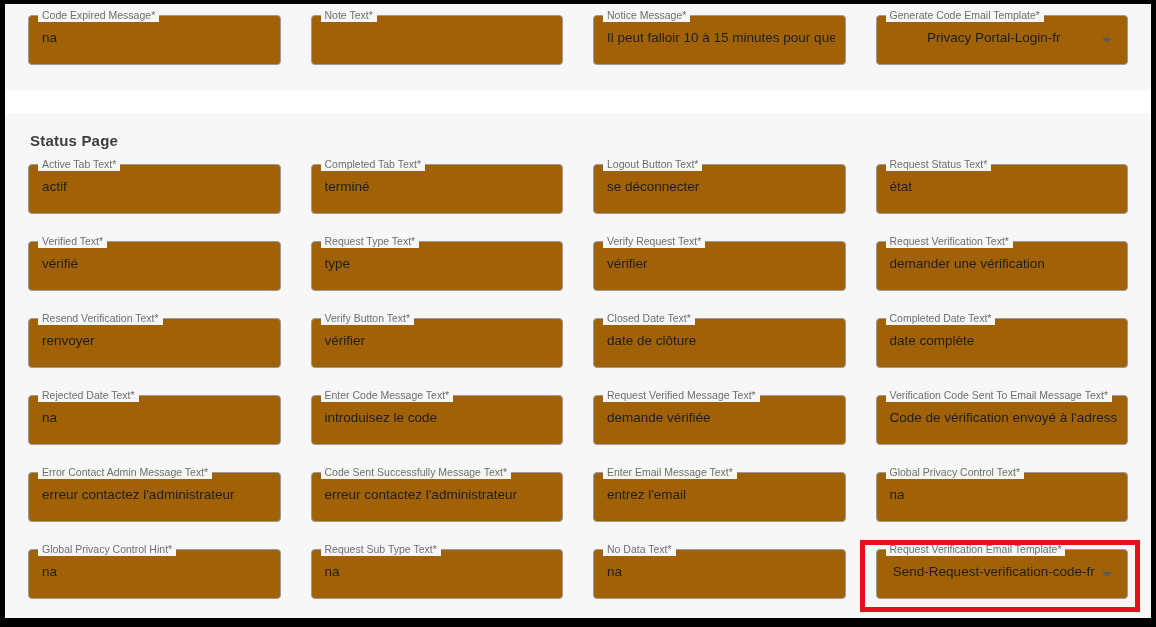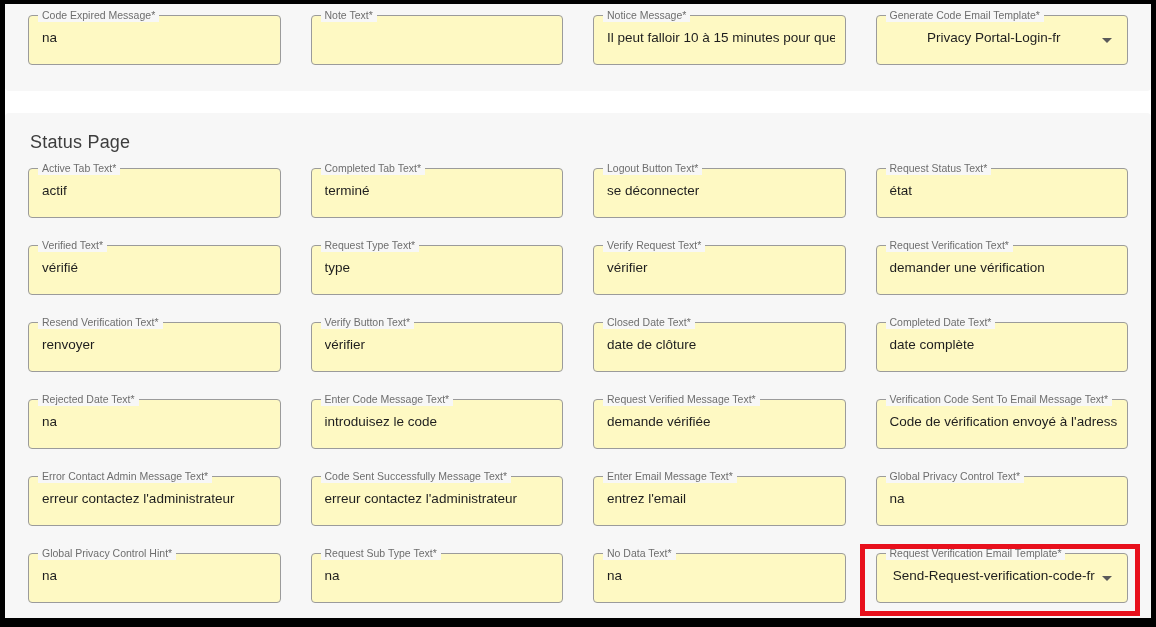--- a/index.html
+++ b/index.html
@@ -21,34 +21,34 @@
   .card.top-card {
     padding:11px 23px 26px 23px;
     border-radius:0 0 4px 4px;
   }
   .section-gap { height:22px; background:#ffffff; }
   .card.status-card {
     padding:19px 23px 24px 23px;
     border-radius:4px;
   }
   .section-title {
-    font-size:18px; font-weight:400; color:#3d3d3d;
+    font-size:15px; font-weight:700; color:#3d3d3d;
     margin:0 0 15px 2px; letter-spacing:.2px;
   }
   .grid {
     display:grid;
     grid-template-columns:repeat(4, 1fr);
     column-gap:30px; row-gap:27px;
   }
   .field {
     position:relative;
     height:48px;
     border:1px solid #9b9b9b;
     border-radius:4px;
-    background:#fef9c3;
+    background:#a16207;
     cursor:text;
   }
   .field .label {
     position:absolute; top:-7px; left:9px;
     background:#f7f7f7; padding:0 4px;
     font-size:10.5px; color:#6e6e6e;
     white-space:nowrap; line-height:13px;
     max-width:92%; overflow:hidden;
   }
   .field .value {

